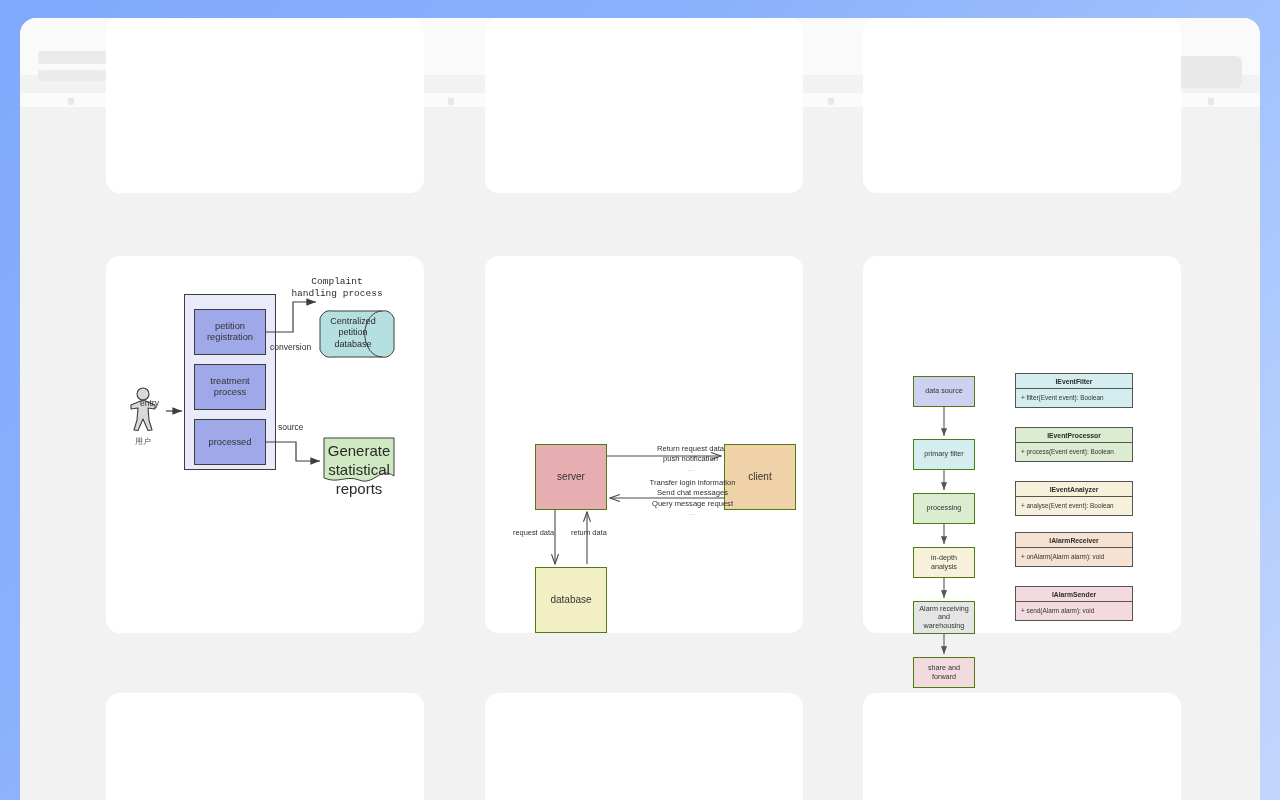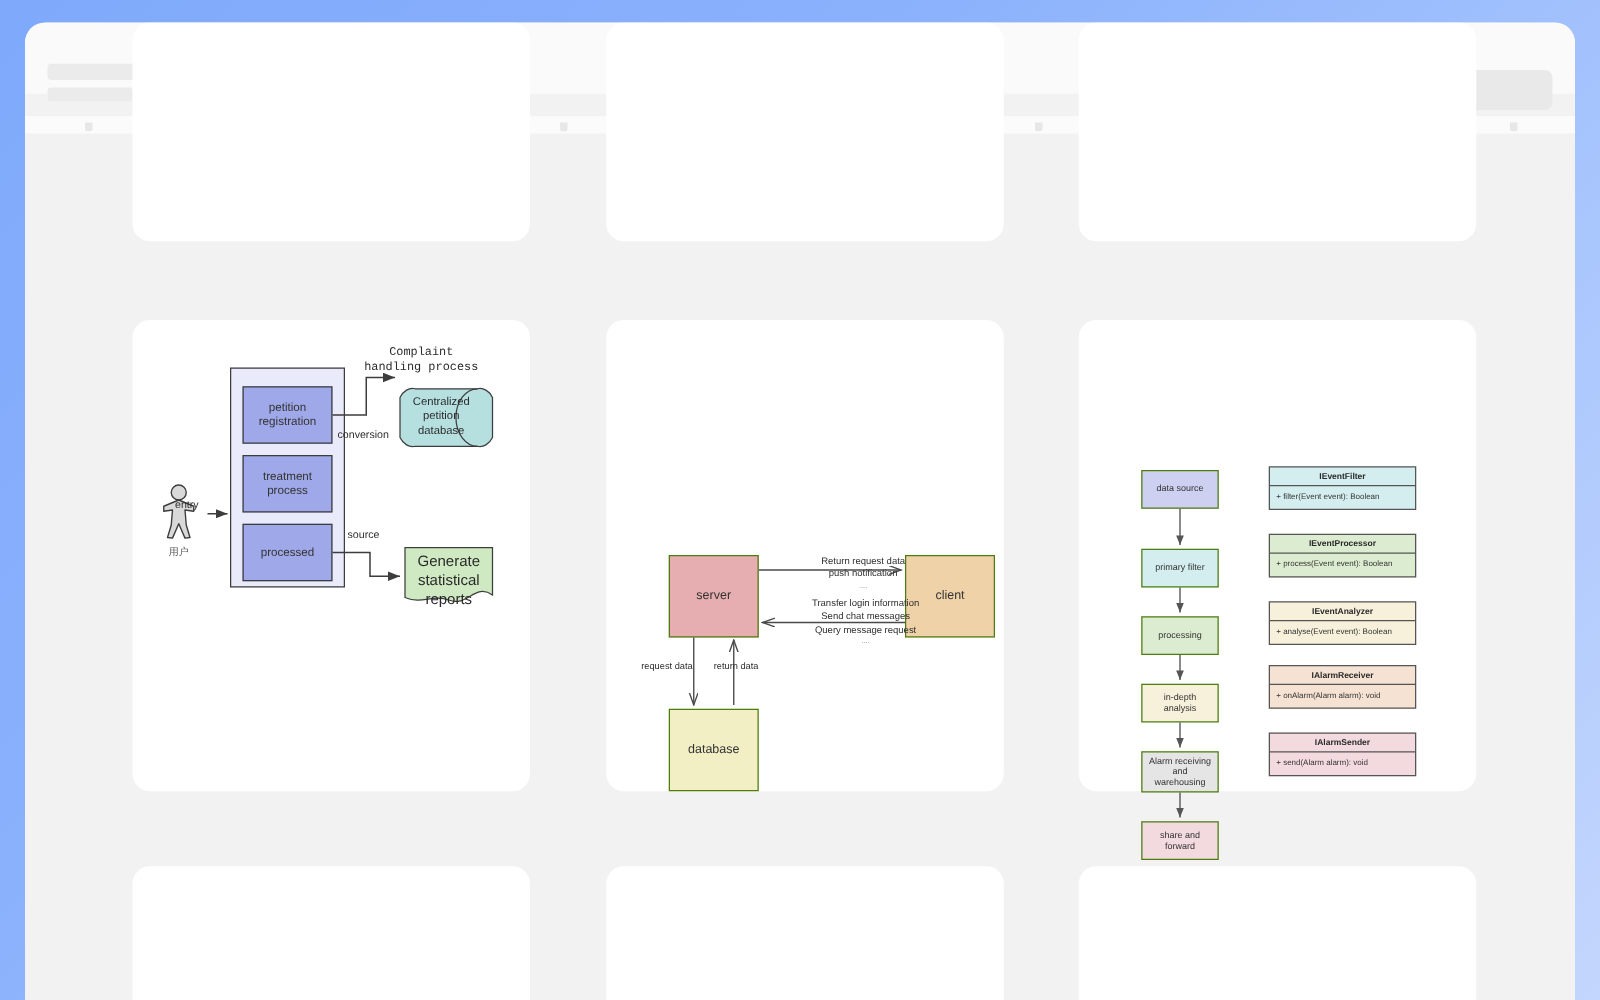--- a/index.html
+++ b/index.html
@@ -142,21 +142,21 @@
         </svg>
         <div class="lbl" style="left:214px;top:60px;width:66px;font-size:9px;line-height:1.25;color:#2a2a2a">
           <div>Centralized</div>
             <div>petition</div>
             <div>database</div>
         </div>
 
         <svg id="d1-doc" width="70" height="46" viewBox="0 0 70 46">
           <path d="M0 0 L70 0 L70 38 C56 28 50 48 35 42 C22 37 14 46 0 40 Z" fill="#cfeac2" stroke="#3d3d3d" stroke-width="1"></path>
         </svg>
-        <div class="lbl" style="left:218px;top:186px;width:70px;font-size:12px;line-height:1.25;color:#2a2a2a">
+        <div class="lbl" style="left:218px;top:186px;width:70px;font-size:15px;line-height:1.25;color:#2a2a2a">
           <div>Generate</div>
             <div>statistical</div>
             <div>reports</div>
         </div>
 
         <svg width="318" height="380">
           <defs>
             <marker id="ar1" markerWidth="9" markerHeight="9" refX="8" refY="3.2" orient="auto">
               <path d="M0,0 L8,3.2 L0,6.4 z" fill="#3d3d3d"></path>
             </marker>

